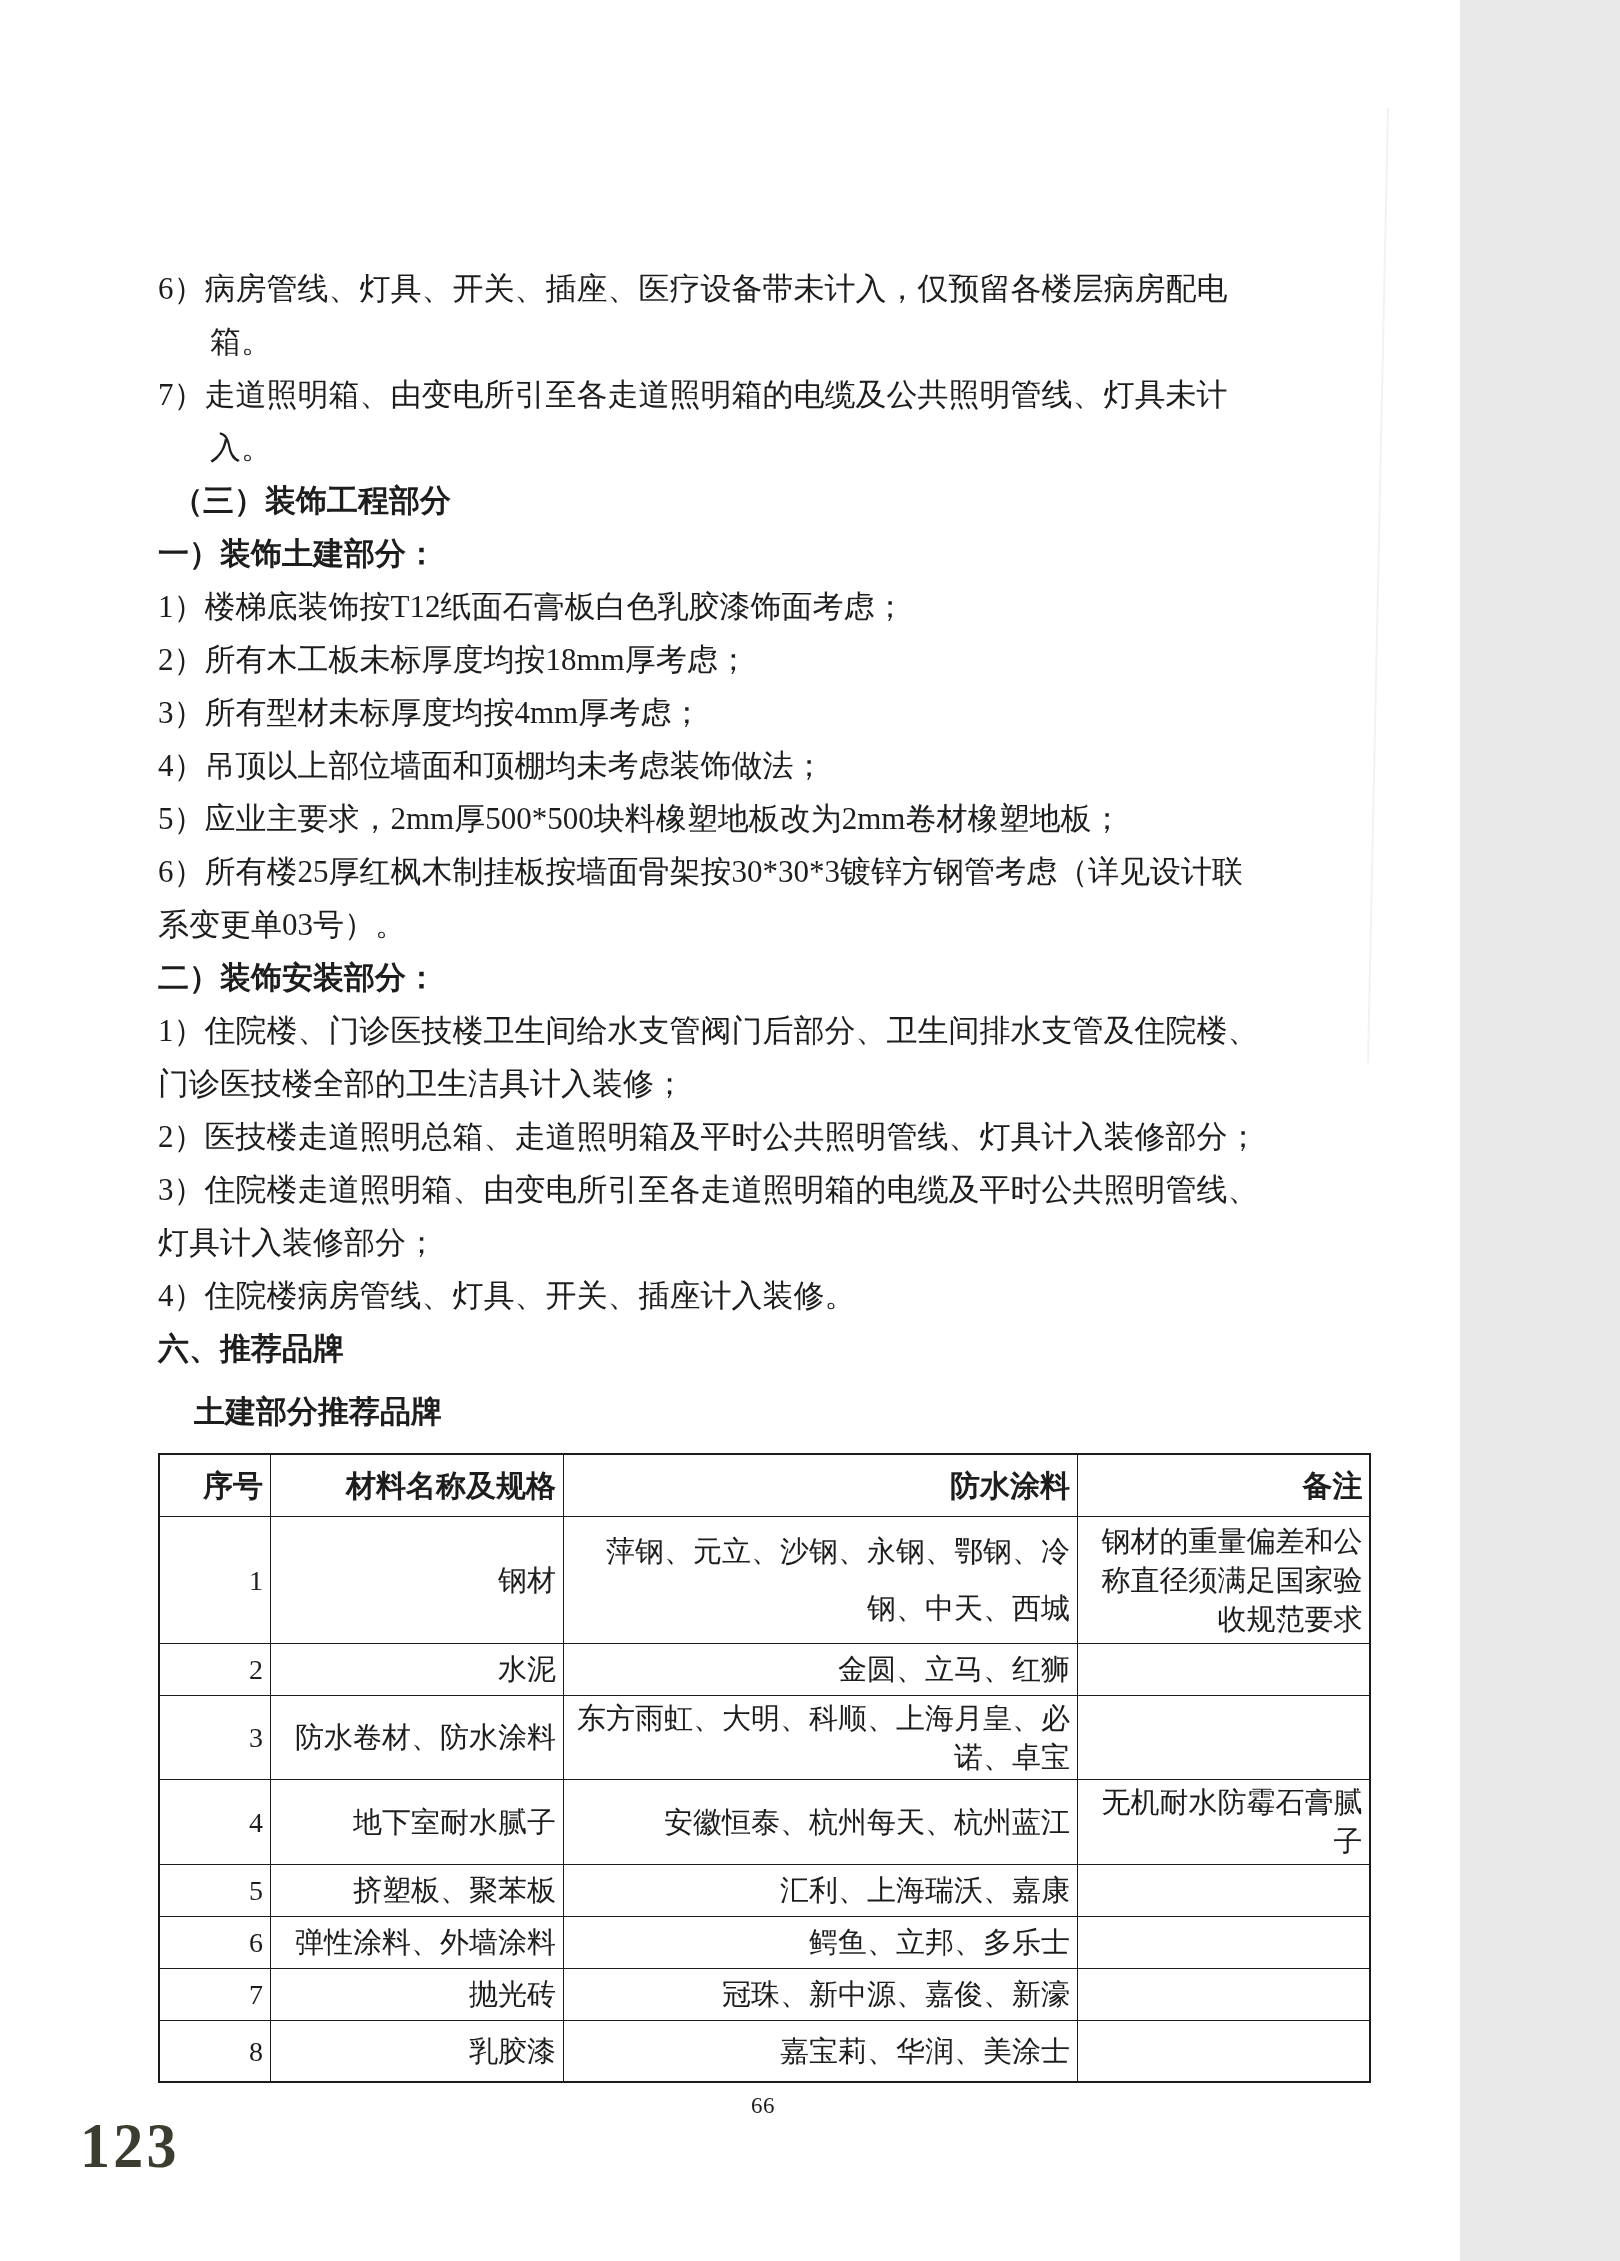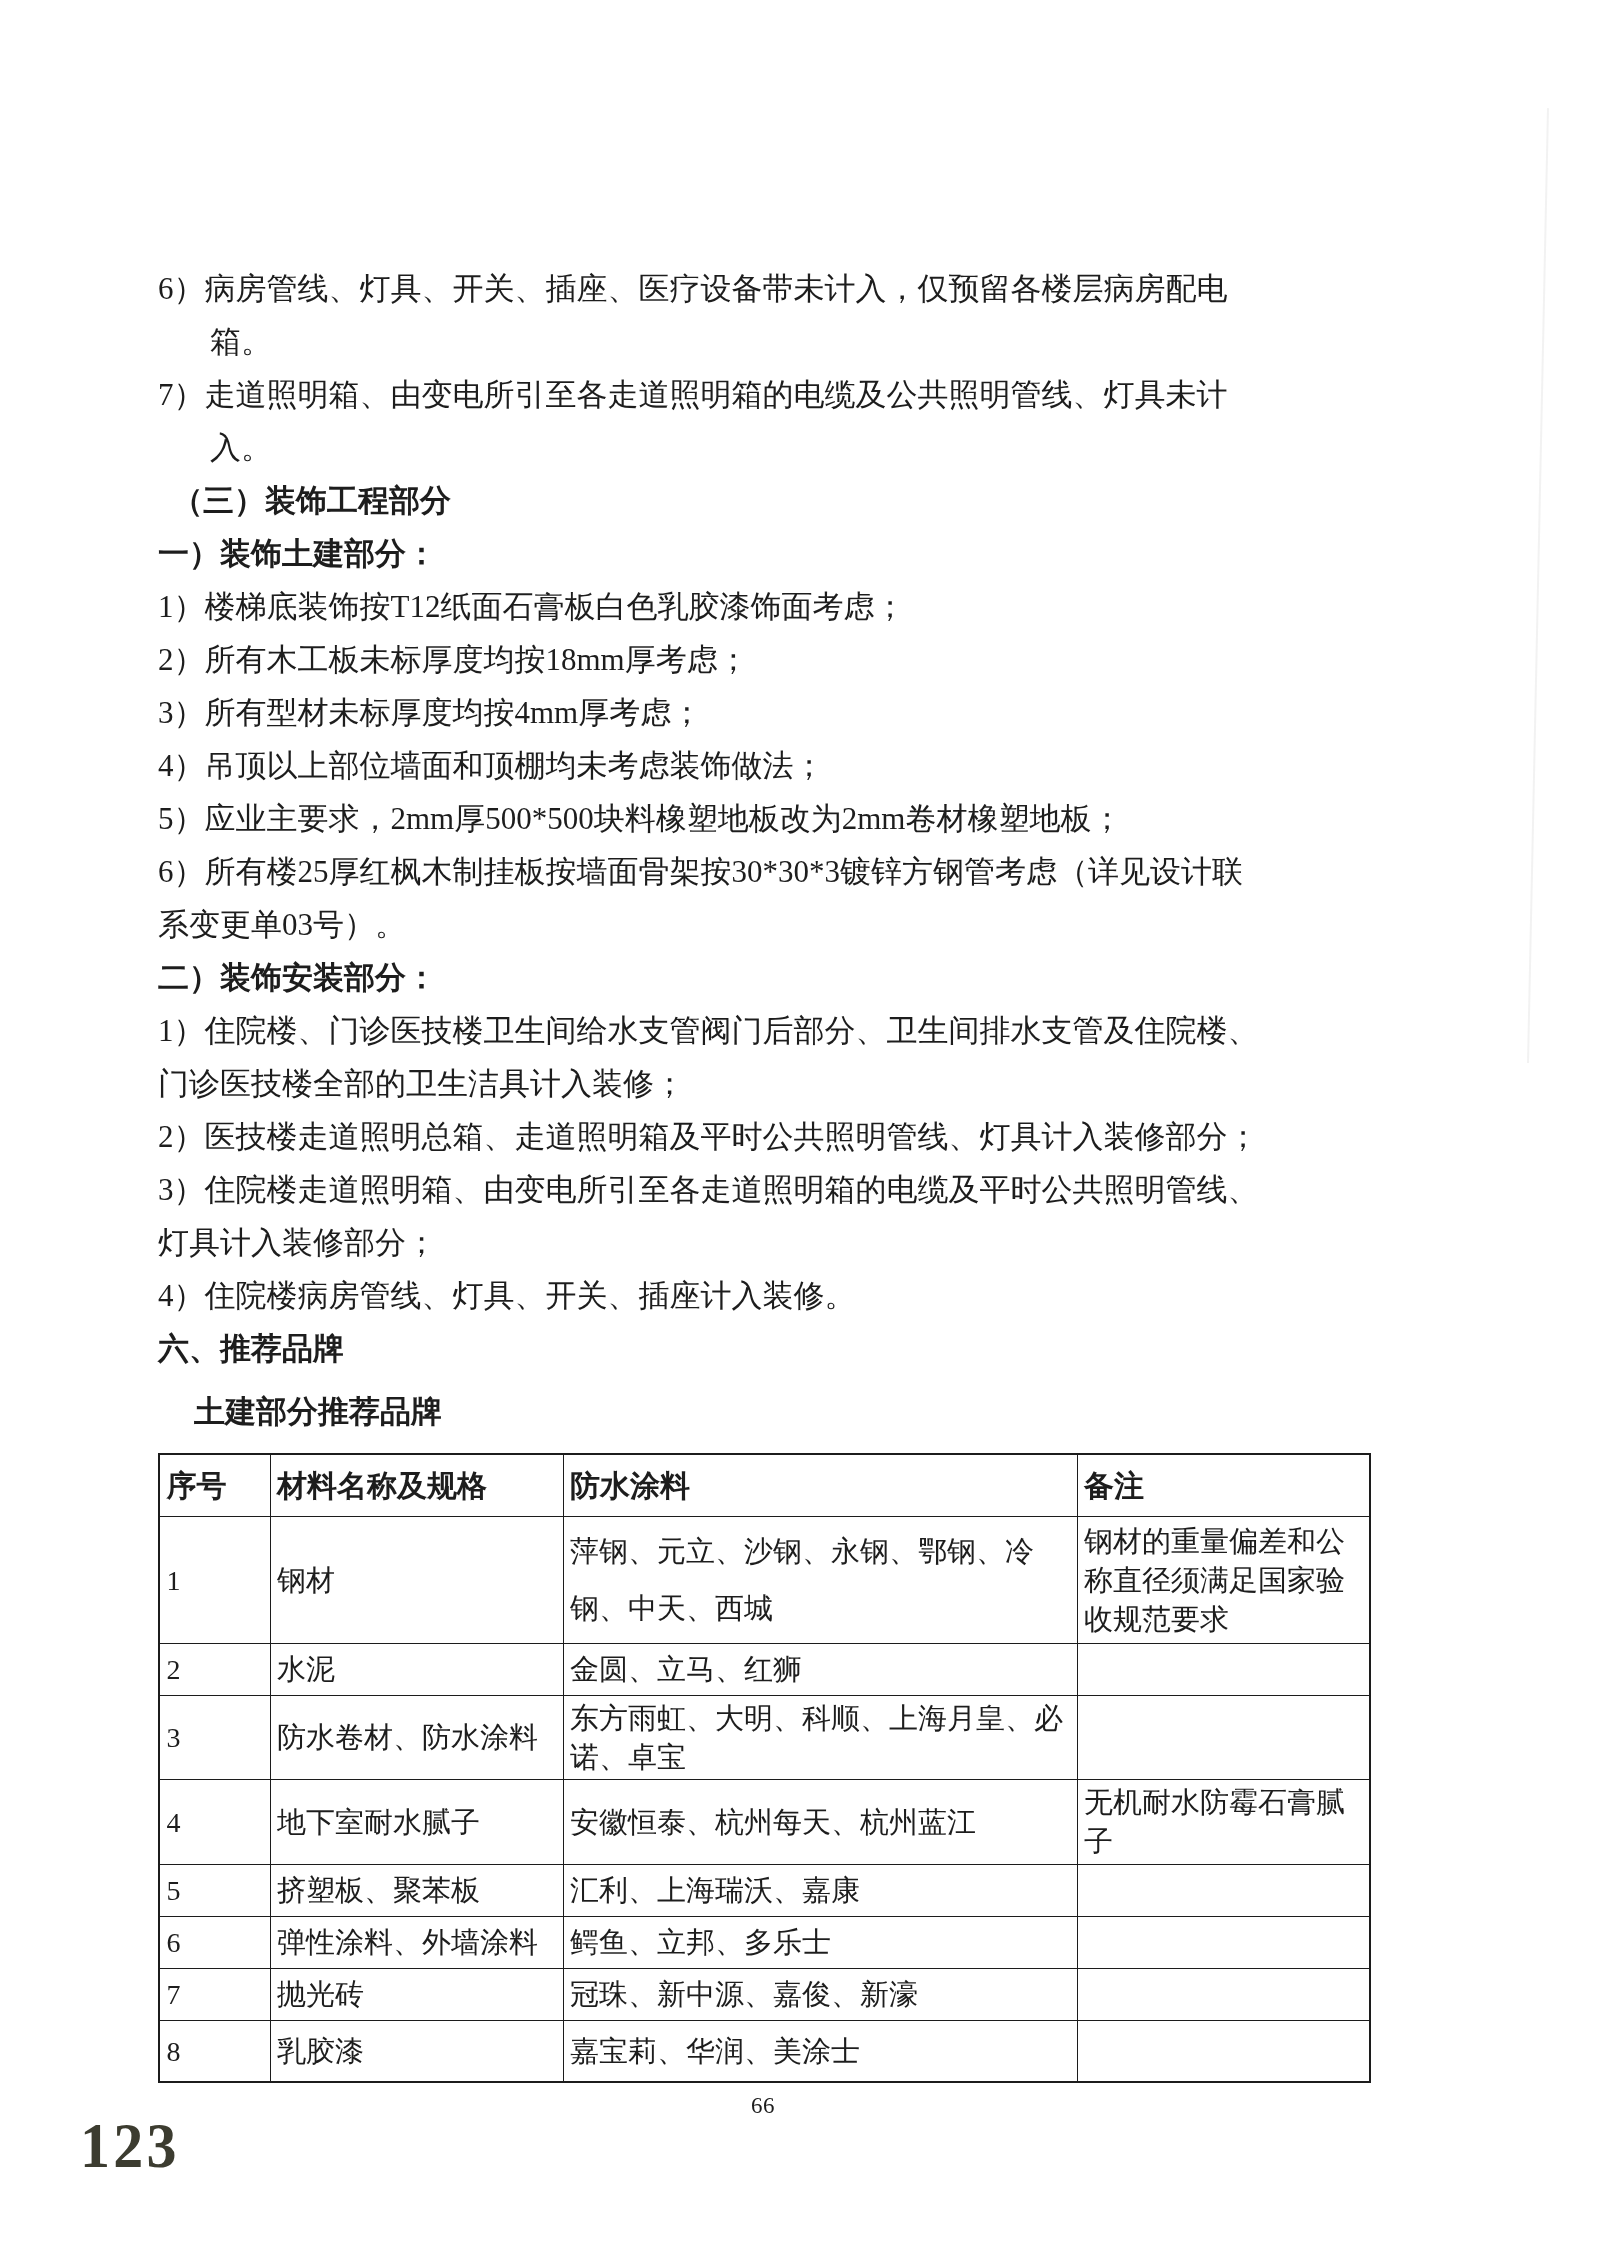--- a/index.html
+++ b/index.html
@@ -1,19 +1,19 @@
 <!DOCTYPE html>
 <html lang="zh" style="font-size:10.2px"><head>
 <meta charset="utf-8">
 <title>Scanned Document Page</title>
 <style>
   html,body{margin:0;padding:0;background:#e9e9e9;}
   .page{
     position:relative;
-    width:1620px;height:2261px;
+    width:1460px;height:2261px;
     background:#ffffff;
     color:#1d1d1d;
     font-family:"Liberation Serif", serif;
     overflow:hidden;
   }
   .scan-edge{
     position:absolute;top:108px;right:81px;
     width:1.9px;height:955px;
     background:#ececec;opacity:.7;
     transform:rotate(1.2deg);
@@ -34,21 +34,21 @@
   .pad{padding-left:14px;}
   .table-title{margin-top:10.2px;margin-left:36px;}
   table.brand-table{
     border-collapse:collapse;table-layout:fixed;
     width:1210px;margin-top:15.3px;
     border:2.5px solid #1c1c1c;
   }
   col.c1{width:111px;} col.c2{width:293px;} col.c3{width:514px;} col.c4{width:293px;}
   .brand-table th,.brand-table td{
     border:1.9px solid #1c1c1c;
-    text-align:left;vertical-align:middle;
+    text-align:right;vertical-align:middle;
     font-size:29px;line-height:39px;
     padding:2.5px 6.4px;
     overflow:hidden;
   }
   .brand-table th{
     font-family:"Liberation Sans", sans-serif;
     font-weight:700;height:56px;font-size:30px;
   }
   .brand-table td{font-family:"Liberation Serif", serif;}
   td.num{font-size:28px;}

